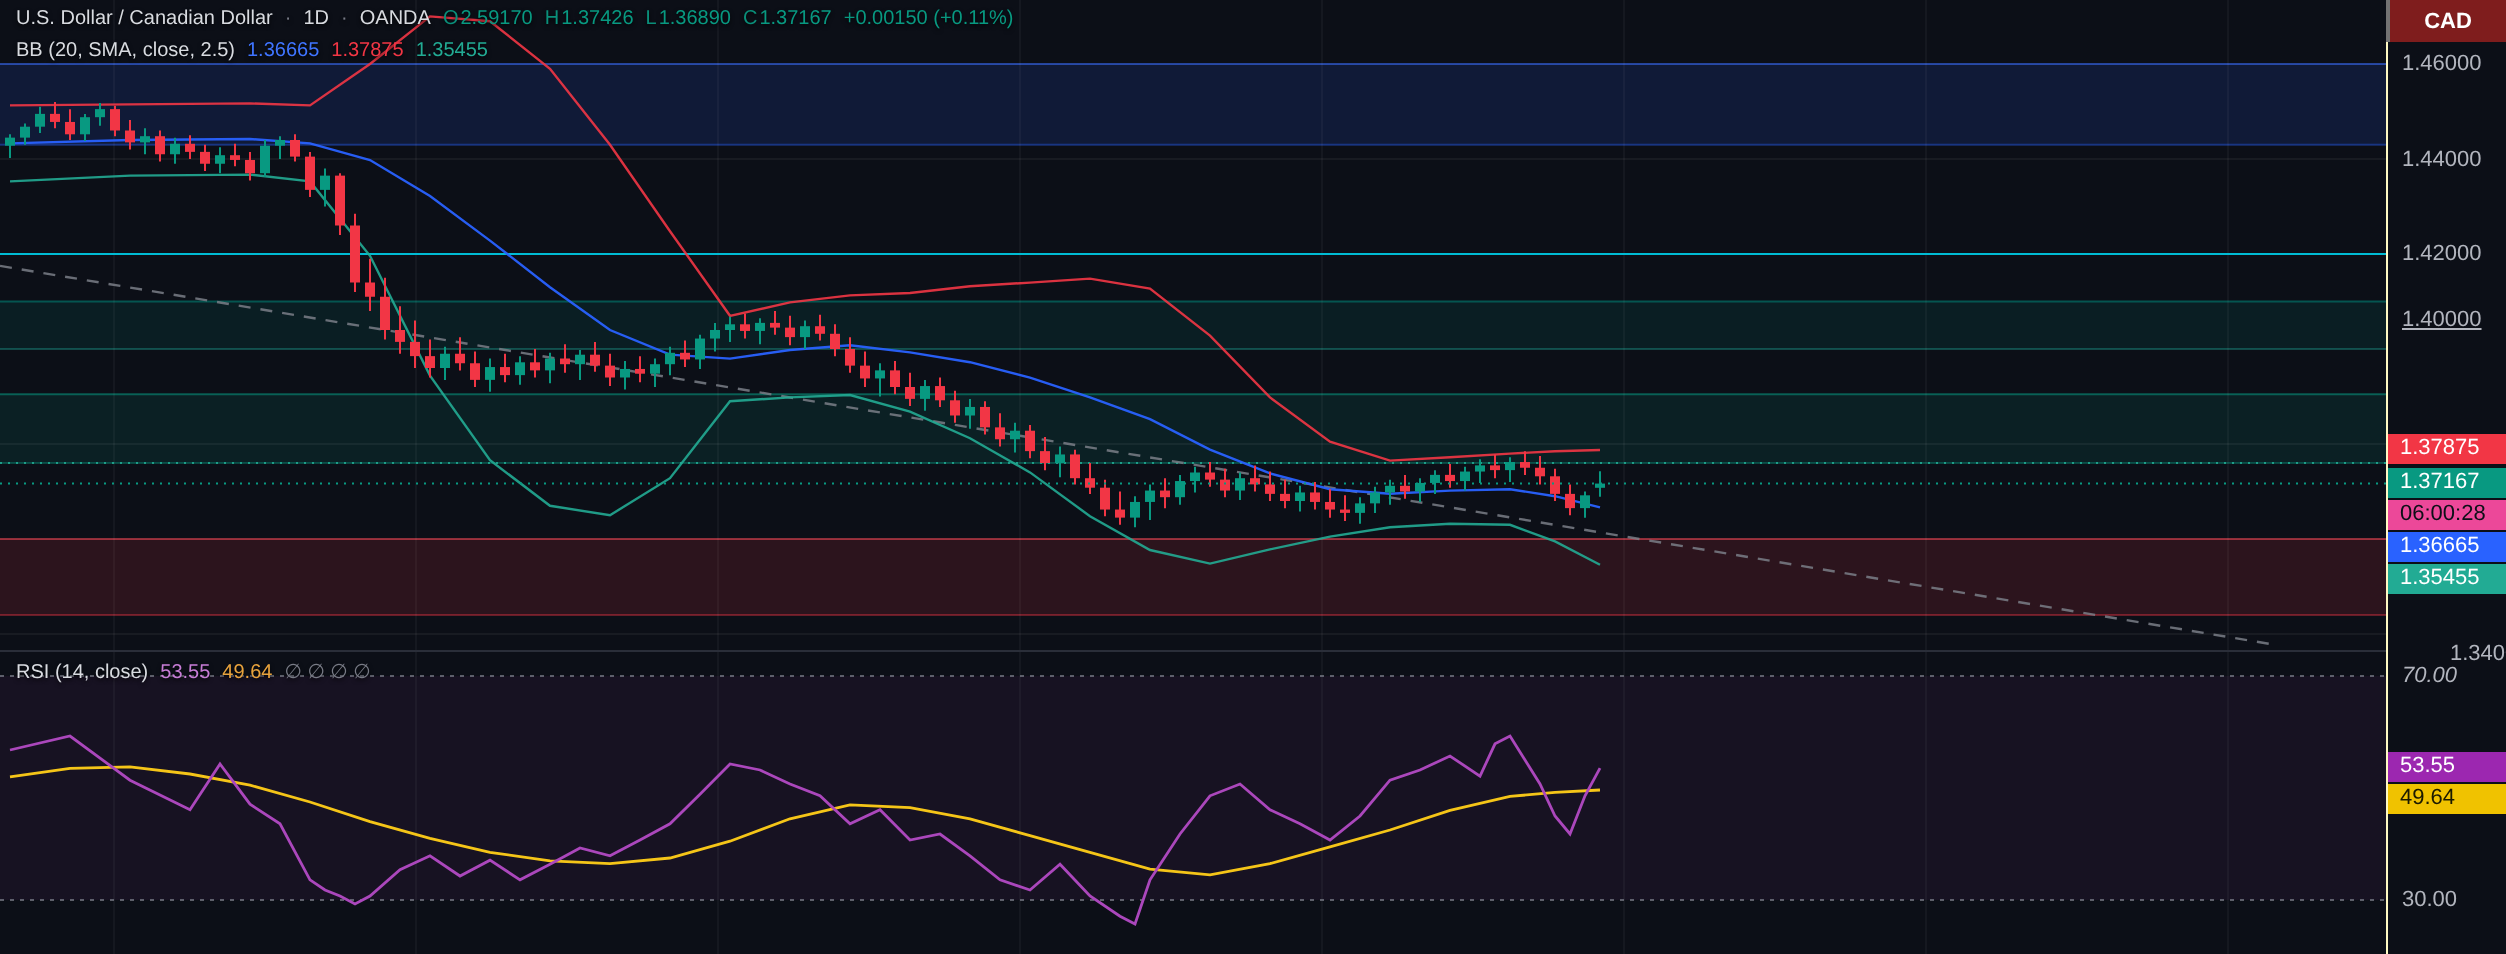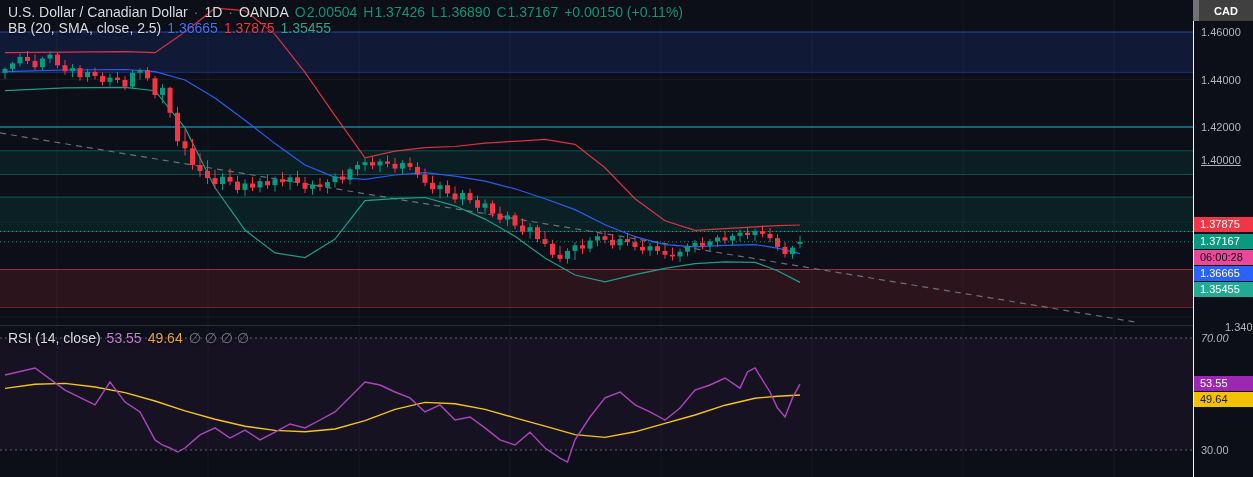--- a/index.html
+++ b/index.html
@@ -1,35 +1,35 @@
 <!DOCTYPE html>
 <html><head>
 <meta charset="utf-8">
 <style>
   html,body{margin:0;padding:0;background:#0c0f17;overflow:hidden}
   body{width:1253px;height:477px;font-family:"Liberation Sans",sans-serif}
   .root{position:relative;width:1253px;height:477px;background:#0c0f17}
   svg{position:absolute;left:0;top:0}
-  .legend{position:absolute;left:8px;font-size:14px;display:flex;gap:6px;align-items:center;
+  .legend{position:absolute;left:8px;font-size:10px;display:flex;gap:6px;align-items:center;
           white-space:nowrap;z-index:4;text-shadow:0 1px 2px rgba(0,0,0,.8)}
   .l1{top:4px}.l2{top:20px}.lrsi{top:330px}
   .w{color:#d8dbe0}.dim{color:#787b86}
   .g{color:#089981}
   .pair i{font-style:normal;color:#0a8f7a;margin-right:1px}
   .pair b{font-weight:normal;color:#089981}
   .c-basis{color:#3f74ff}.c-upper{color:#f23645}.c-lower{color:#22ab94}
   .c-rsi{color:#c77dd6}.c-rsima{color:#e8a33d}
   .axis{position:absolute;left:1193px;top:0;width:60px;height:477px;background:#0c0f17;
         border-left:1px solid #fef9c3;font-size:11px;color:#b2b5be;z-index:3}
   .tick{position:absolute;left:7px;height:12px;line-height:12px}
   .badge{position:absolute;left:0;width:60px;height:15px;line-height:15px;padding-left:6px;
          box-sizing:border-box;font-size:11px;z-index:4}
-  .cadbox{position:absolute;left:1193px;top:0;width:60px;height:21px;background:#404040;color:#fff;
+  .cadbox{position:absolute;left:1193px;top:0;width:60px;height:21px;background:#7f1d1d;color:#fff;
           font-weight:bold;font-size:11px;display:flex;align-items:center;justify-content:center;
-          z-index:6;border-left:6px solid #737373;box-sizing:border-box}
+          z-index:6;border-left:2px solid #737373;box-sizing:border-box}
   .resize-handle{position:absolute;left:0;top:322px;width:1193px;height:7px;z-index:2;cursor:row-resize}
 </style>
 </head>
 <body>
 
 <div class="root">
 
   <svg id="chart-svg" width="1253" height="477">
       <g>
         <rect x="0" y="32" width="1193" height="40.37499999999977" fill="rgba(41,98,255,0.14)"></rect>
@@ -306,21 +306,21 @@
     </svg>
 
   <div class="resize-handle"></div>
 
   <div class="legend l1">
     <span class="w">U.S. Dollar / Canadian Dollar</span>
     <span class="dim">·</span>
     <span class="w">1D</span>
     <span class="dim">·</span>
     <span class="w">OANDA</span>
-    <span class="pair"><i>O</i><b>2.00504</b></span>
+    <span class="pair"><i>O</i><b>2.59170</b></span>
     <span class="pair"><i>H</i><b>1.37426</b></span>
     <span class="pair"><i>L</i><b>1.36890</b></span>
     <span class="pair"><i>C</i><b>1.37167</b></span>
     <span class="g">+0.00150 (+0.11%)</span>
   </div>
 
   <div class="legend l2">
     <span class="w">BB (20, SMA, close, 2.5)</span>
     <span class="c-basis">1.36665</span>
     <span class="c-upper">1.37875</span>

